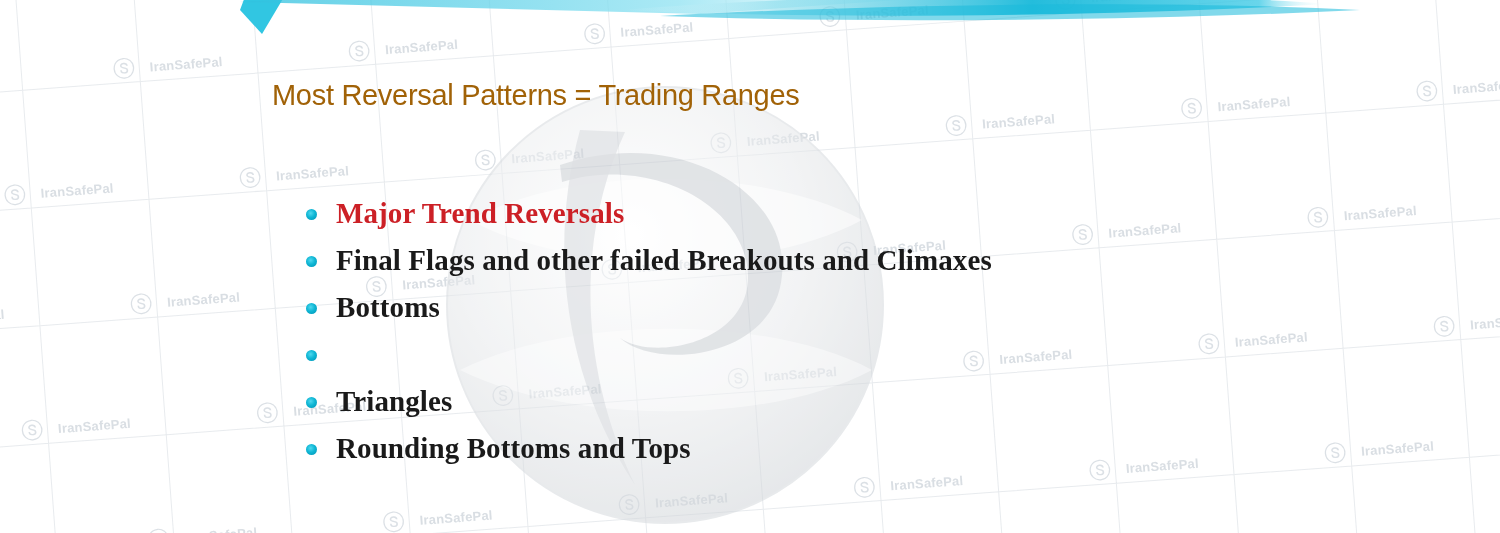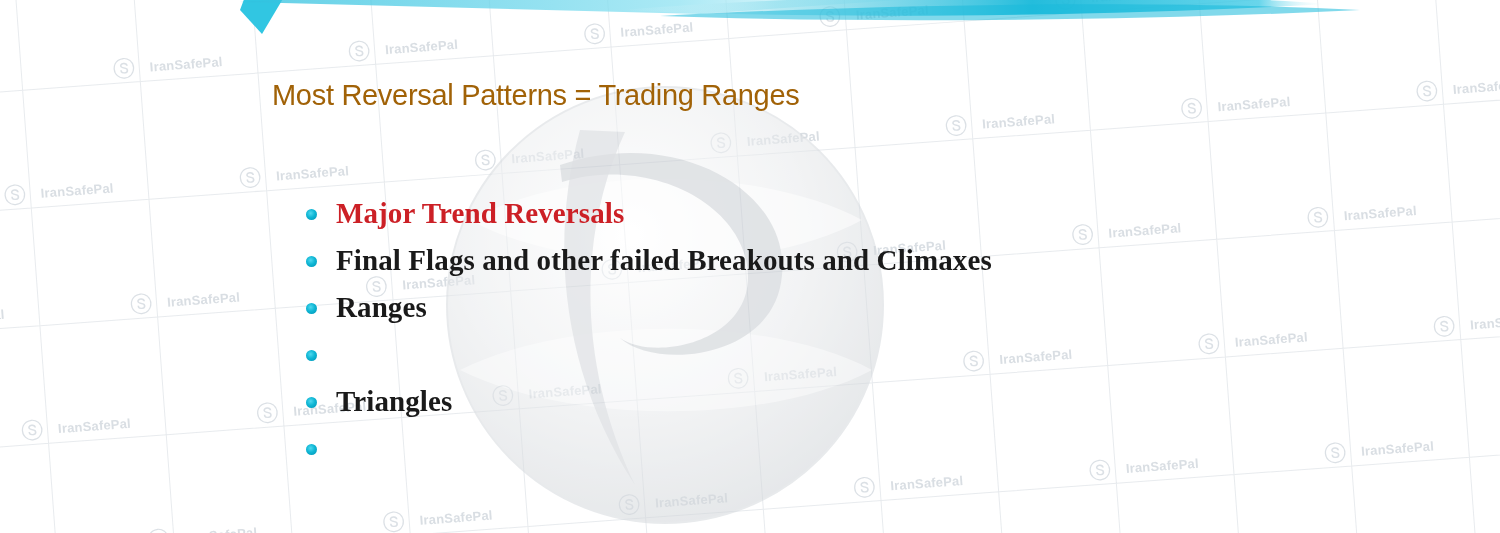--- a/index.html
+++ b/index.html
@@ -401,28 +401,29 @@
         <li class="bullet-item">
           <span class="bullet-dot"></span>
           <span class="bullet-text accent">Major Trend Reversals</span>
         </li>
         <li class="bullet-item">
           <span class="bullet-dot"></span>
           <span class="bullet-text">Final Flags and other failed Breakouts and Climaxes</span>
         </li>
         <li class="bullet-item">
           <span class="bullet-dot"></span>
-          <span class="bullet-text">Ranges</span>
+          <span class="bullet-text">Bottoms</span>
         </li>
         <li class="bullet-item">
           <span class="bullet-dot"></span>
         </li>
         <li class="bullet-item">
           <span class="bullet-dot"></span>
           <span class="bullet-text">Triangles</span>
         </li>
         <li class="bullet-item">
           <span class="bullet-dot"></span>
+          <span class="bullet-text">Rounding Bottoms and Tops</span>
         </li>
       </ul>
 
   </div>
 </div>
 
 </body></html>

